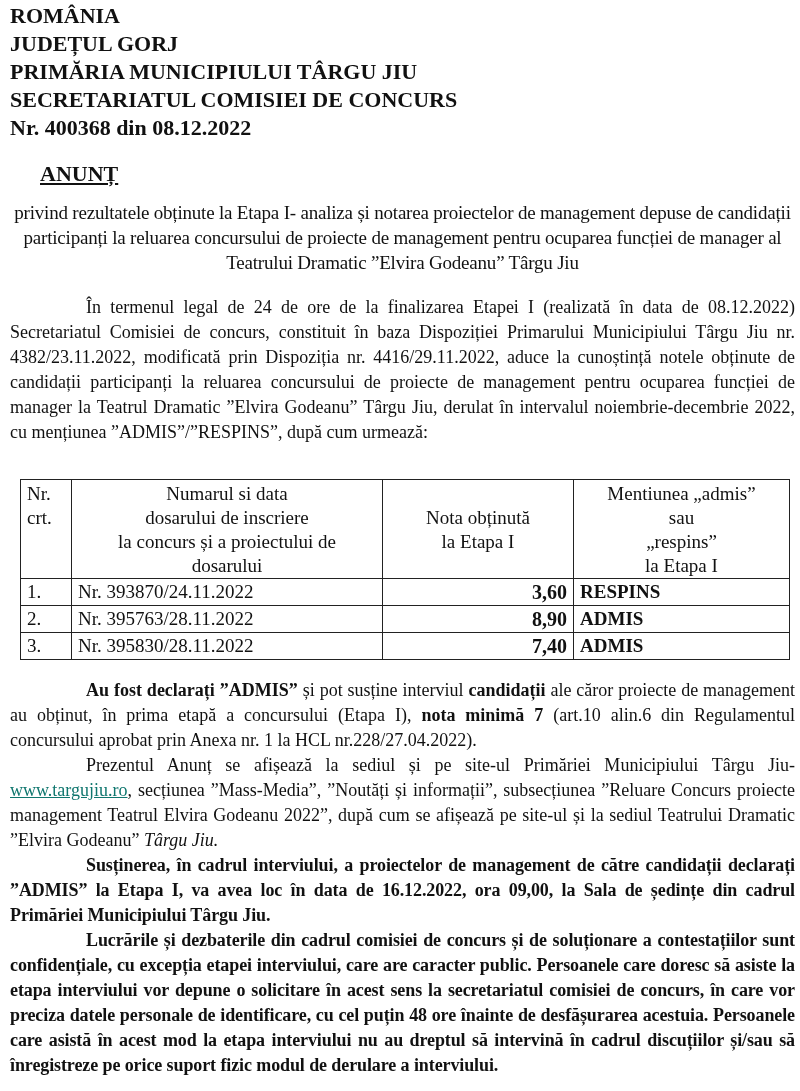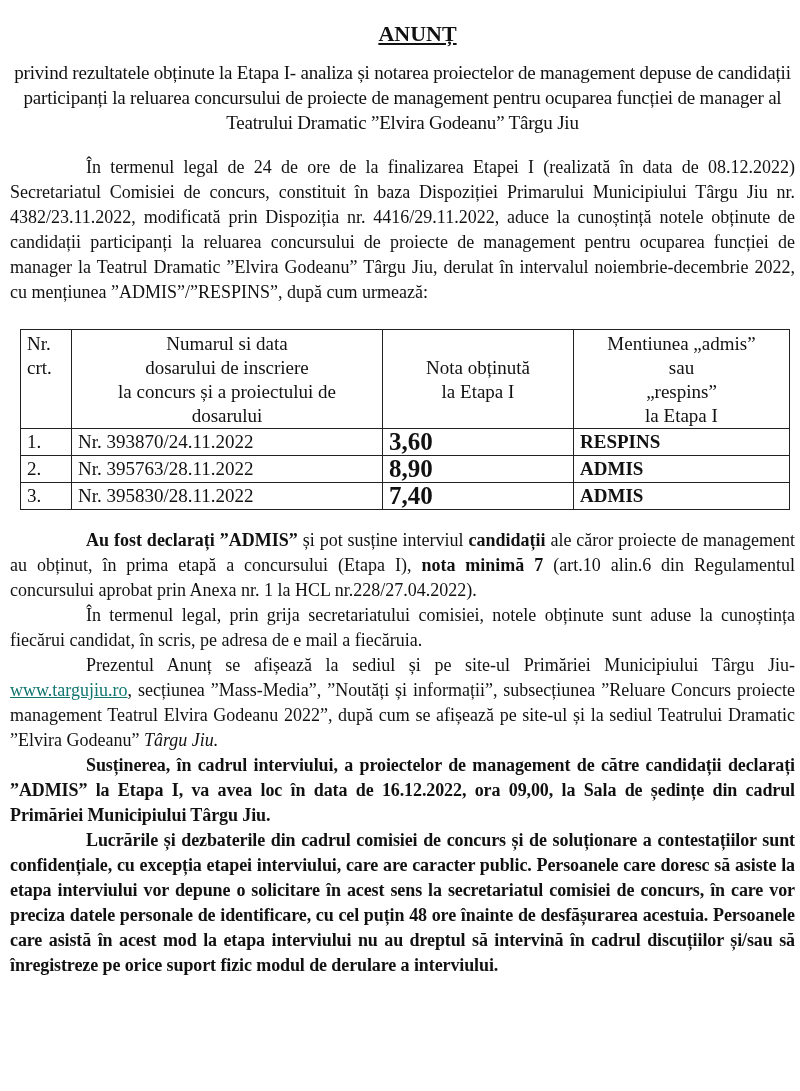--- a/index.html
+++ b/index.html
@@ -5,54 +5,61 @@
   html, body { margin: 0; padding: 0; background: #ffffff; }
   body {
     width: 800px; height: 1091px; overflow: hidden;
     font-family: "Liberation Serif", serif;
     color: #111;
     position: relative;
   }
   .page { position: absolute; left: 10px; top: 2px; width: 785px; }
   .hdr { font-weight: bold; font-size: 22px; line-height: 28px; margin: 0; }
   .title {
-    text-align: center; font-weight: bold; font-size: 22px;
+    text-align: left; font-weight: bold; font-size: 22px;
     text-decoration: underline; margin-top: 18px; line-height: 28px;
     padding-left: 30px;
   }
   .subtitle {
     text-align: center; font-size: 19px; line-height: 25px;
     margin-top: 12px; letter-spacing: -0.2px;
   }
   p { margin: 0; font-size: 18px; line-height: 25px; text-align: justify; }
   .indent { text-indent: 76px; }
   .intro { margin-top: 20px; }
   table {
-    border-collapse: collapse; margin-top: 24px; margin-left: 10px;
+    border-collapse: collapse; margin-top: 34px; margin-left: 10px;
     width: 770px; font-size: 19px;
   }
   td, th { border: 1.5px solid #222; padding: 0 6px; line-height: 24px; font-weight: normal; vertical-align: top; }
   th { text-align: center; padding-top: 2px; padding-bottom: 0; }
   th.nr { text-align: left; width: 38px; }
   th.dos { width: 298px; text-align: center; }
   th.nota { width: 178px; vertical-align: middle; }
   td { height: 26px; line-height: 26px; }
-  td.grade { text-align: left; font-weight: bold; font-size: 25px; }
+  td.grade { text-align: right; font-weight: bold; font-size: 20px; }
   td.status { font-weight: bold; }
   .after-table { margin-top: 18px; }
   b { font-weight: bold; }
   .link { color: #0f766e; text-decoration: underline; }
   .boldpara p { font-weight: bold; letter-spacing: -0.1px; }
   .u { }
   i { font-style: italic; }
 </style>
 </head>
 <body>
 
 <div class="page">
+  <div>
+    <div class="hdr">ROMÂNIA</div>
+    <div class="hdr">JUDEȚUL GORJ</div>
+    <div class="hdr">PRIMĂRIA MUNICIPIULUI TÂRGU JIU</div>
+    <div class="hdr">SECRETARIATUL COMISIEI DE CONCURS</div>
+    <div class="hdr">Nr. 400368 din 08.12.2022</div>
+  </div>
 
   <div class="title">ANUNȚ</div>
   <div class="subtitle">privind rezultatele obținute la Etapa I- analiza și notarea proiectelor de management depuse de candidații participanți la  reluarea concursului de proiecte de management pentru ocuparea funcției de manager al Teatrului Dramatic ”Elvira Godeanu” Târgu Jiu</div>
 
   <p class="indent intro">În termenul legal de 24 de ore de la finalizarea Etapei I (realizată în data de 08.12.2022) Secretariatul Comisiei de concurs, constituit în baza Dispoziției Primarului Municipiului Târgu Jiu nr. 4382/23.11.2022, modificată prin Dispoziția nr. 4416/29.11.2022, aduce la cunoștință notele obținute de candidații participanți la reluarea concursului de proiecte de management pentru ocuparea funcției de manager la Teatrul Dramatic ”Elvira Godeanu” Târgu Jiu, derulat în intervalul noiembrie-decembrie 2022, cu mențiunea ”ADMIS”/”RESPINS”, după cum urmează:</p>
 
   <table>
     <thead>
       <tr>
         <th class="nr">
@@ -94,21 +101,20 @@
         <td>3.</td>
         <td>Nr. 395830/28.11.2022</td>
         <td class="grade">7,40</td>
         <td class="status">ADMIS</td>
       </tr>
     </tbody>
   </table>
 
   <p class="indent after-table"><b>Au fost declarați ”ADMIS”</b><span> și pot susține interviul </span><b>candidații</b><span> ale căror proiecte de management au obținut, în prima etapă a concursului (Etapa I), </span><b>nota minimă 7</b><span> (art.10 alin.6 din Regulamentul concursului aprobat prin Anexa nr. 1 la HCL nr.228/27.04.2022).</span></p>
 
-  <p class="indent">În termenul legal, prin grija secretariatului comisiei, notele obținute sunt  aduse la cunoștința fiecărui candidat, în scris, pe adresa de e mail a fiecăruia.</p>
 
   <p class="indent"><span>Prezentul Anunț se afișează la sediul și pe site-ul Primăriei Municipiului Târgu Jiu-</span><span class="link">www.targujiu.ro</span><span>, secțiunea ”Mass-Media”, ”Noutăți și informații”, subsecțiunea ”Reluare Concurs proiecte management Teatrul Elvira Godeanu 2022”, după cum se afișează pe site-ul și la sediul Teatrului Dramatic ”Elvira Godeanu” </span><i>Târgu Jiu.</i></p>
 
   <div class="boldpara">
     <p class="indent"><span>Susținerea, în cadrul interviului, a proiectelor de management de către candidații declarați ”ADMIS” la Etapa I, va avea loc în data de </span><span class="u">16.12.2022, ora 09,00</span><span>, la Sala de ședințe din cadrul Primăriei Municipiului Târgu Jiu.</span></p>
     <p class="indent">Lucrările și dezbaterile din cadrul comisiei de concurs și de soluționare a contestațiilor sunt confidențiale, cu excepția etapei interviului, care are caracter public. Persoanele care doresc să asiste la etapa interviului vor depune o solicitare în acest sens la secretariatul comisiei de concurs, în care vor preciza datele personale de identificare, cu cel puțin 48 ore înainte de desfășurarea acestuia. Persoanele care asistă în acest mod la etapa interviului nu au dreptul să intervină în cadrul discuțiilor și/sau să înregistreze pe orice suport fizic modul de derulare a interviului.</p>
   </div>
 </div>
 
 </body></html>

